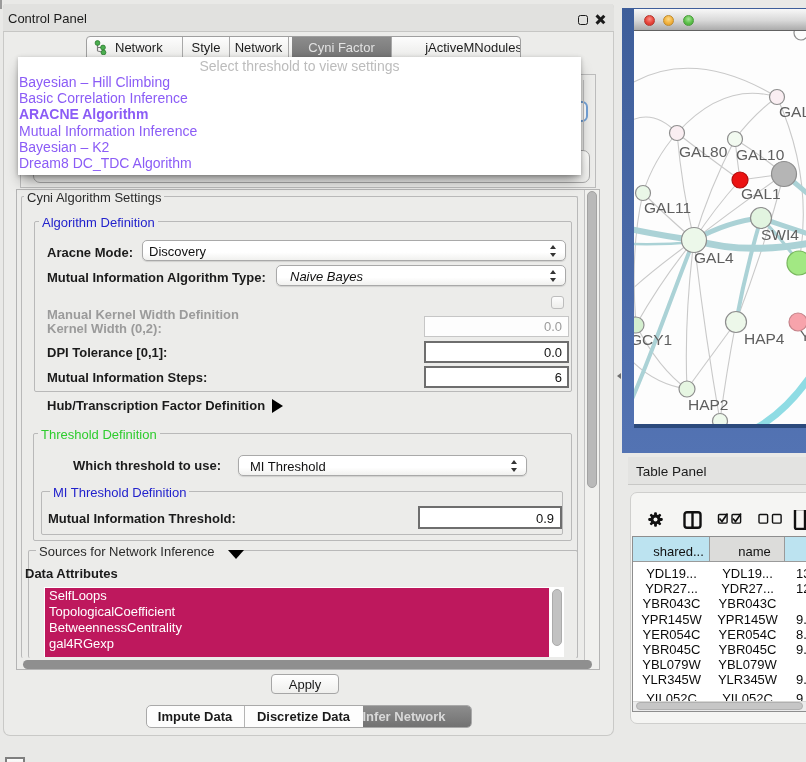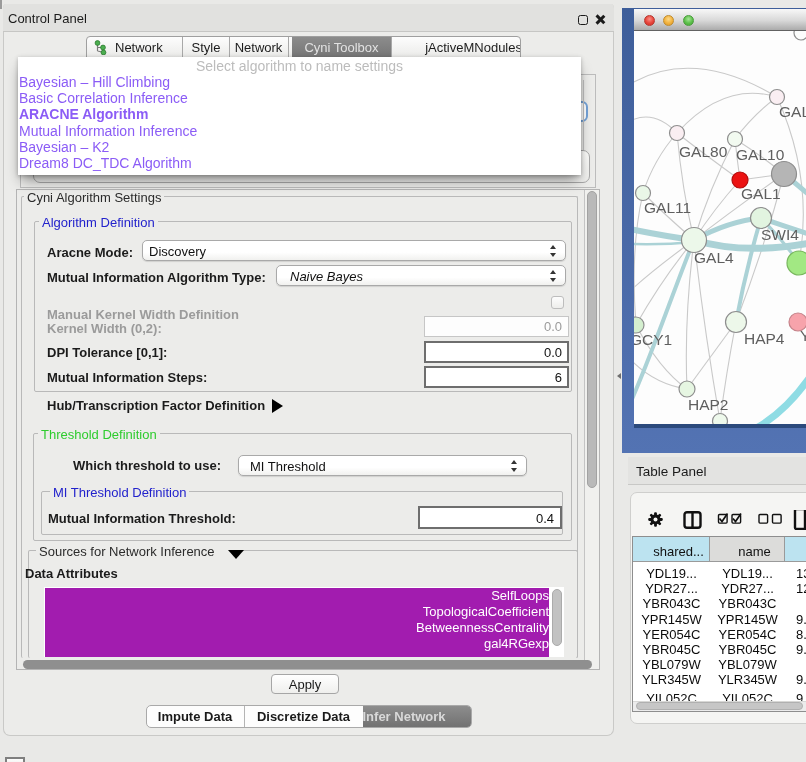--- a/index.html
+++ b/index.html
@@ -38,21 +38,21 @@
 
 <div class="abs" style="left:86px;top:36px;width:435px;height:22px;background:linear-gradient(#fdfdfd,#ebebe9);border:1px solid #9f9f9f;border-radius:4px 4px 0 0;overflow:hidden;">
   <div class="abs" style="left:95px;top:0;width:1px;height:22px;background:#a8a8a8;"></div>
   <div class="abs" style="left:142px;top:0;width:1px;height:22px;background:#a8a8a8;"></div>
   <div class="abs" style="left:201px;top:0;width:1px;height:22px;background:#a8a8a8;"></div>
   <div class="abs" style="left:205px;top:0;width:99px;height:22px;background:linear-gradient(#8c8c8c,#747474);"></div>
   <div class="abs" style="left:304px;top:0;width:1px;height:22px;background:#a8a8a8;"></div>
   <div class="abs" style="left:28px;top:0;width:68px;height:21px;font-size:13px;color:#1c1c1c;line-height:21px;">Network</div>
   <div class="abs" style="left:96px;top:0;width:46px;height:21px;font-size:13px;color:#1c1c1c;line-height:21px;text-align:center;">Style</div>
   <div class="abs" style="left:142px;top:0;width:59px;height:21px;font-size:13px;color:#1c1c1c;line-height:21px;text-align:center;">Network</div>
-  <div class="abs" style="left:205px;top:0;width:99px;height:21px;font-size:13px;color:#e2e2e2;line-height:21px;text-align:center;">Cyni Toolbox</div>
+  <div class="abs" style="left:205px;top:0;width:99px;height:21px;font-size:13px;color:#e2e2e2;line-height:21px;text-align:center;">Cyni Factor</div>
   <div class="abs" style="left:305px;top:0;width:130px;height:21px;font-size:13px;color:#1c1c1c;line-height:21px;text-align:right;">jActiveMNodules</div>
 </div>
 <svg class="abs" style="left:94px;top:40px;" width="14" height="15" viewBox="0 0 14 15">
   <path d="M3.5 4 L3.5 11 M3.5 7.5 L8 7.5 M3.5 11 L8 12" stroke="#7a7a7a" stroke-width="1.2" fill="none"></path>
   <circle cx="3.5" cy="3" r="2.4" fill="#4caf50" stroke="#2c7a2e" stroke-width="0.8"></circle>
   <circle cx="9" cy="7.5" r="2.4" fill="#4caf50" stroke="#2c7a2e" stroke-width="0.8"></circle>
   <circle cx="9.5" cy="12.5" r="2.4" fill="#4caf50" stroke="#2c7a2e" stroke-width="0.8"></circle>
 </svg>
 
 <div class="abs" style="left:20px;top:74px;width:576px;height:114px;border:1px solid #bcbcbc;"></div>
@@ -110,29 +110,29 @@
   <span class="arrows">
       <span class="up"></span>
       <span class="dn"></span>
     </span>
 </div>
 
 <div class="grp" style="left:41px;top:491px;width:522px;height:44px;"></div>
 <span class="glbl" style="left:50px;top:485px;color:#2222cc;">MI Threshold Definition</span>
 
 <div class="lbl b" style="left:48px;top:511px;">Mutual Information Threshold:</div>
-<div class="tfield" style="left:418px;top:506px;width:144px;height:23px;border:2px solid #6e6e6e;padding:3px 6px 0 0;">0.4</div>
+<div class="tfield" style="left:418px;top:506px;width:144px;height:23px;border:2px solid #6e6e6e;padding:3px 6px 0 0;">0.9</div>
 
 <div class="grp" style="left:28px;top:550px;width:550px;height:108px;border-bottom:none;"></div>
 <span class="glbl" style="left:36px;top:544px;color:#2b2b2b;padding-right:26px;">Sources for Network Inference</span>
 <div class="abs" style="left:228px;top:550px;width:0;height:0;border-left:8px solid transparent;border-right:8px solid transparent;border-top:9px solid #000;"></div>
 <div class="lbl b" style="left:25px;top:566px;">Data Attributes</div>
 
 <div class="abs" style="left:44px;top:587px;width:520px;height:70px;background:#fff;"></div>
-<div class="abs" style="left:45px;top:588px;width:504px;height:68.5px;background:#a21caf;color:#fff;font-size:13px;line-height:15.85px;padding-left:4px;overflow:hidden;text-align:right;">SelfLoops<br>TopologicalCoefficient<br>BetweennessCentrality<br>gal4RGexp</div>
+<div class="abs" style="left:45px;top:588px;width:504px;height:68.5px;background:#be185d;color:#fff;font-size:13px;line-height:15.85px;padding-left:4px;overflow:hidden;">SelfLoops<br>TopologicalCoefficient<br>BetweennessCentrality<br>gal4RGexp</div>
 <div class="abs" style="left:552px;top:589px;width:10px;height:57px;background:#c2c2c2;border:1px solid #ababab;border-radius:5px;"></div>
 
 <div class="abs" style="left:584px;top:190px;width:15px;height:479px;background:#f0f0ee;border-left:1px solid #c4c4c4;"></div>
 <div class="abs" style="left:587px;top:191px;width:10px;height:297px;background:#b9b9b9;border:1px solid #a2a2a2;border-radius:5px;"></div>
 <div class="abs" style="left:23px;top:659.5px;width:569px;height:9px;background:#8f8f8f;border-radius:4.5px;"></div>
 
 <div class="abs" style="left:271px;top:674px;width:68px;height:20px;background:linear-gradient(#ffffff,#efefed);border:1px solid #a6a6a6;border-radius:4px;font-size:13px;text-align:center;line-height:19px;color:#1a1a1a;">Apply</div>
 
 <div class="abs" style="left:145.5px;top:705px;width:326px;height:23px;background:#fdfdfd;border:1px solid #a9a9a9;border-radius:5px;overflow:hidden;">
   <div class="abs b" style="left:0;top:0;width:97px;height:23px;font-size:13px;text-align:center;line-height:22px;color:#1a1a1a;">Impute Data</div>
@@ -291,15 +291,15 @@
       <div style="position:absolute;left:163px;top:106.39999999999999px;">9.</div>
       <div style="position:absolute;left:0;top:124.6px;width:77px;text-align:center;">YIL052C</div>
       <div style="position:absolute;left:77px;top:124.6px;width:75px;text-align:center;">YIL052C</div>
       <div style="position:absolute;left:163px;top:124.6px;">9.</div>
     </div>
   <div class="abs" style="left:0;top:164px;width:182px;height:12px;background:#ececec;border-top:1px solid #d8d8d6;"></div>
   <div class="abs" style="left:3px;top:164.5px;width:167px;height:8.5px;background:#c6c6c6;border:1px solid #b0b0b0;border-radius:4px;"></div>
 </div>
 
 <div class="abs" style="left:18px;top:57px;width:563px;height:118px;background:#fff;box-shadow:0 8px 13px -3px rgba(0,0,0,0.42), 0 1px 4px rgba(0,0,0,0.25);z-index:50;">
-  <div style="font-size:14px;color:#bcbcbc;text-align:center;height:17px;line-height:18px;">Select algorithm to name settings</div>
+  <div style="font-size:14px;color:#bcbcbc;text-align:center;height:17px;line-height:18px;">Select threshold to view settings</div>
   <div style="font-size:14px;color:#8b5cf6;line-height:16.2px;padding-left:1px;">Bayesian – Hill Climbing<br>Basic Correlation Inference<br><span class="b">ARACNE Algorithm</span><br>Mutual Information Inference<br>Bayesian – K2<br>Dream8 DC_TDC Algorithm</div>
 </div>
 
 </body></html>

